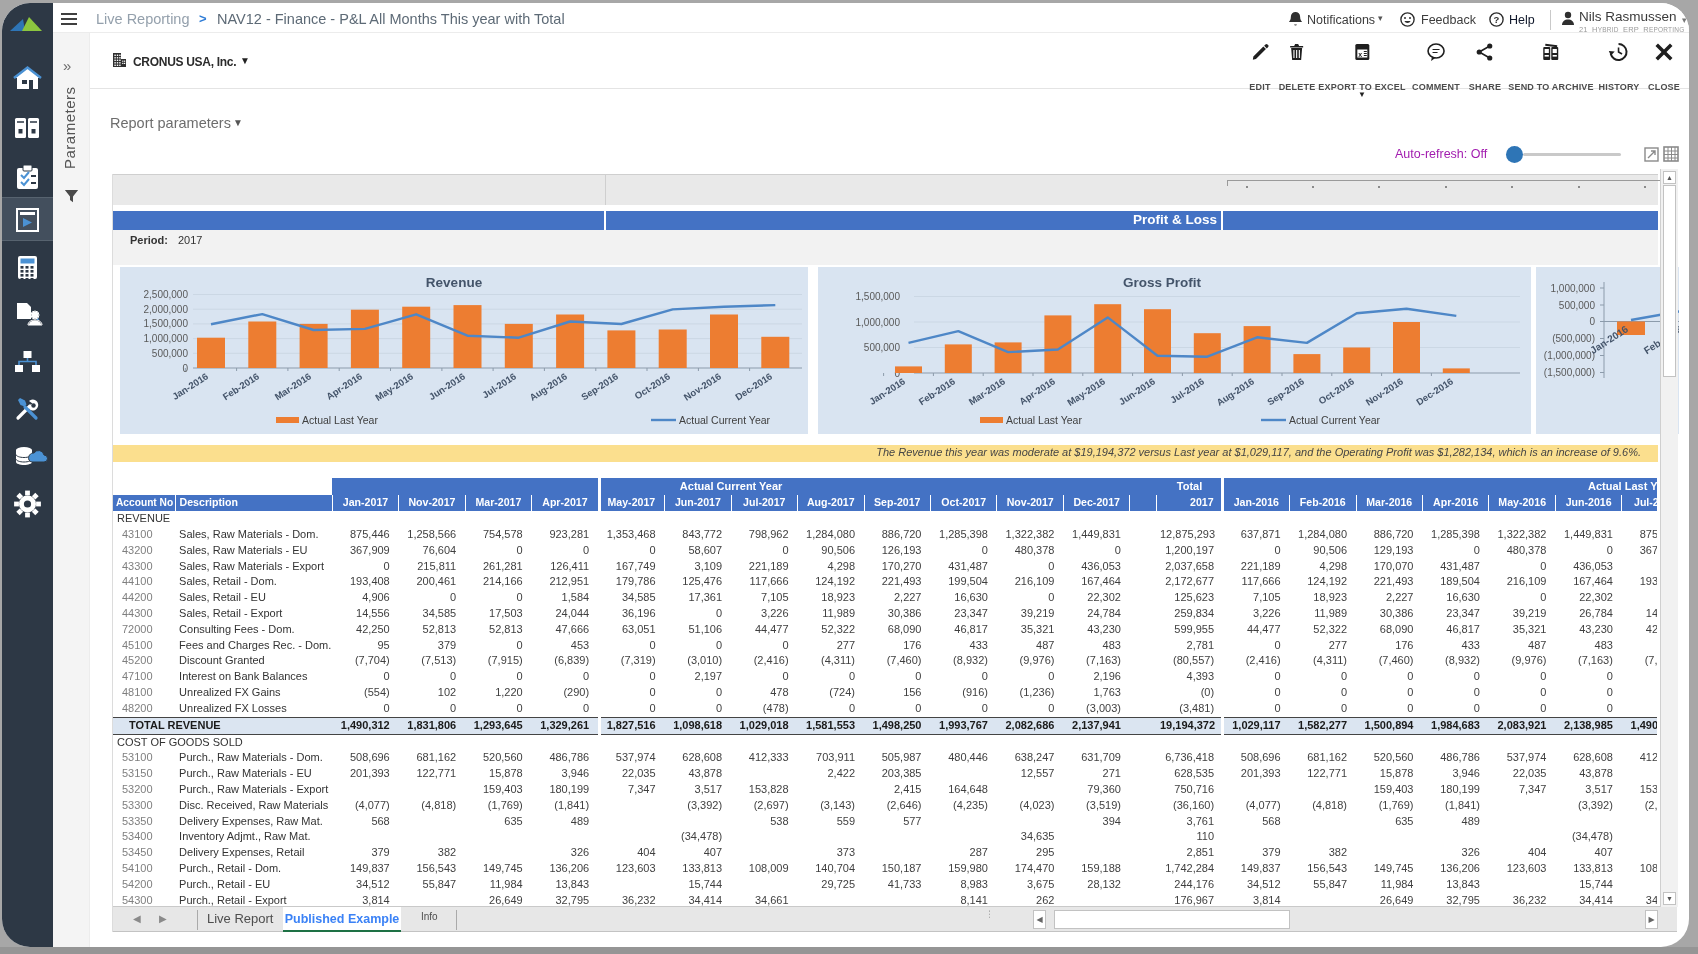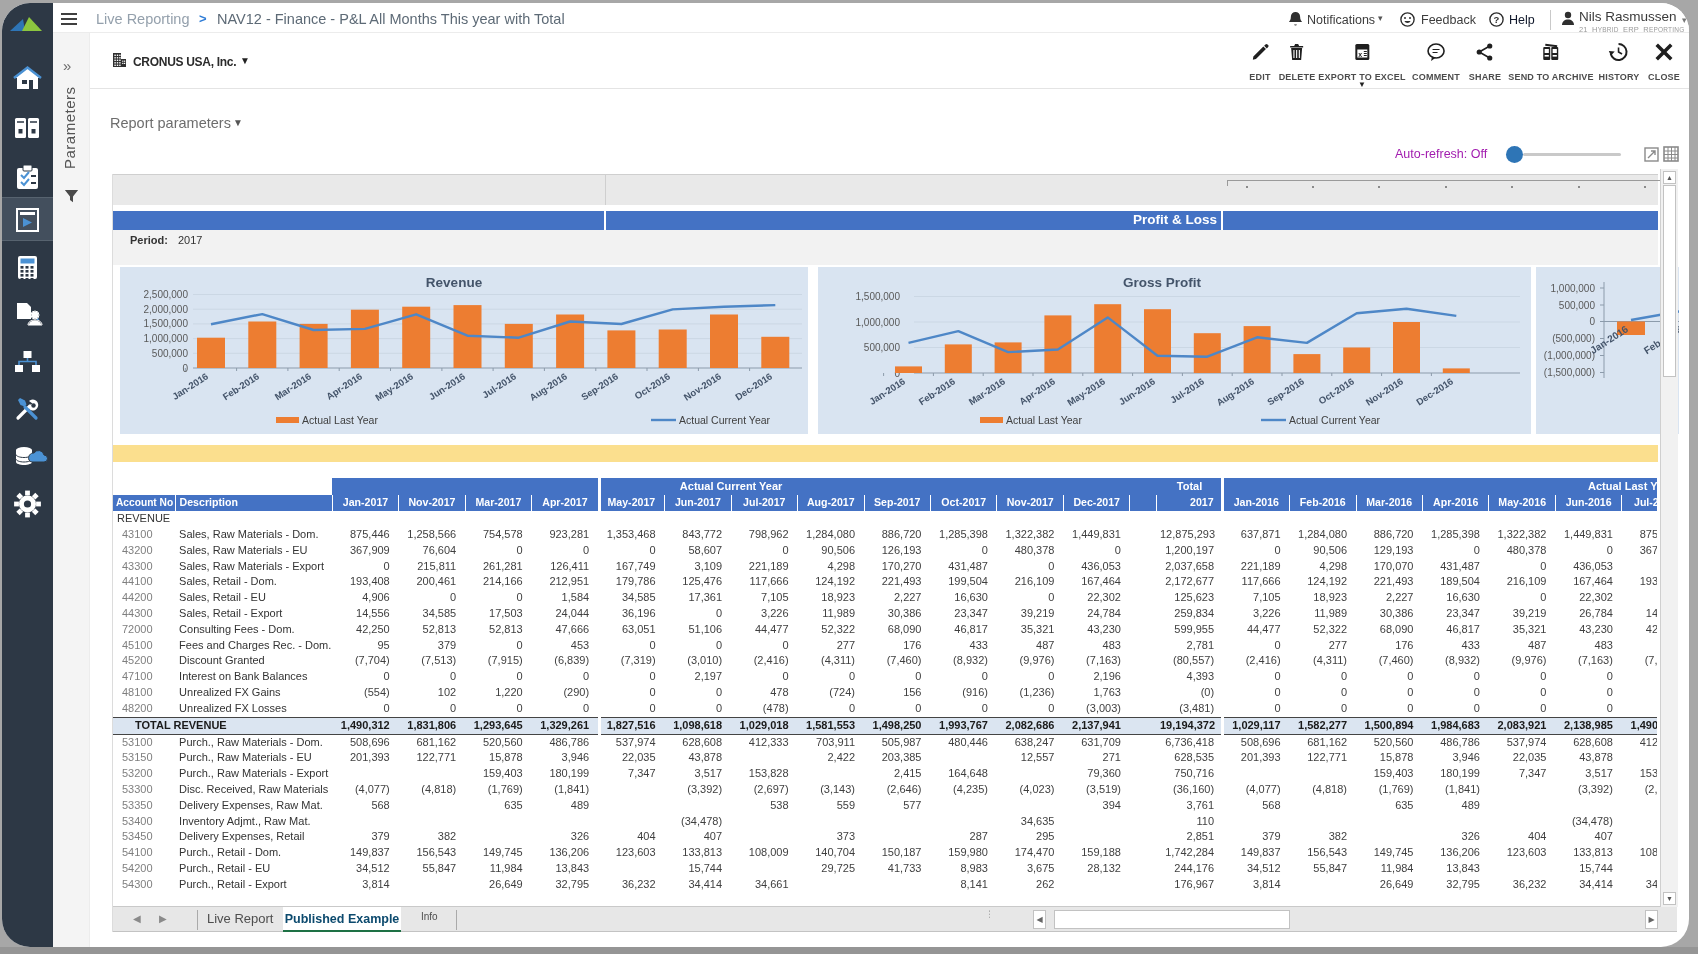--- a/index.html
+++ b/index.html
@@ -7,21 +7,21 @@
 #win{position:absolute;left:2px;top:3px;width:1687px;height:944px;background:#fff;border-radius:28px;overflow:hidden}
 #topbar{position:absolute;left:0;top:0;width:100%;height:30px;background:#fff;border-bottom:1px solid #ececec}
 #sidebar{position:absolute;left:0;top:0;width:51px;height:944px;background:#2d3845;z-index:6}
 #rail{position:absolute;left:51px;top:30px;width:37px;height:914px;background:#f4f4f4;border-right:1px solid #ececec}
 .icn{position:absolute;left:0;width:51px;text-align:center}
 #seltile{position:absolute;left:0;top:194px;width:51px;height:44px;background:#434f5d;border-top:1px solid #57636f;border-bottom:1px solid #57636f}
 .tblabel{font-size:14.5px;color:#94a0ac}
 .crumbttl{font-size:14.5px;color:#5d6a76}
 #toolbar{position:absolute;top:39px}
 .tool{position:absolute;text-align:center;top:0}
-.tool .lbl{font-size:9px;color:#4c4c4c;letter-spacing:.2px;margin-top:6px;white-space:nowrap;font-weight:bold}
+.tool .lbl{font-size:9px;color:#4c4c4c;letter-spacing:.2px;margin-top:16px;white-space:nowrap;font-weight:bold}
 #report{position:absolute;left:110px;top:166px;width:1567px;height:767px;background:#fff;overflow:hidden}
 .vline{position:absolute;background:#fff}
 table{border-collapse:collapse;table-layout:fixed}
 td{overflow:hidden;white-space:nowrap;font-size:11px;color:#3f3f3f;padding:0 4px 0 4px;height:15.83px;line-height:15.8px;vertical-align:middle}
 td.num{text-align:right;padding-right:9px}
 td.acct{color:#7f7f7f;padding-left:9px}
 td.desc{color:#333;padding-left:4px}
 tr.hdr td{background:#4472c4;color:#fff;font-weight:bold;font-size:10.6px;text-align:center;height:16px;border-right:1px solid rgba(255,255,255,.65)}
 tr.ghdr td{background:#4472c4;color:#fff;font-weight:bold;text-align:center;height:17px}
 tr.total td{background:#dbe5f1;font-weight:bold;color:#1a1a1a;border-top:1px solid #444;border-bottom:1px solid #444}
@@ -387,20 +387,21 @@
         <text x="59" y="109.0" font-size="10" fill="#595959" text-anchor="end" font-family="Liberation Sans">(1,500,000)</text>
         <line x1="64" y1="105.5" x2="68" y2="105.5" stroke="#8c9bab"></line>
         <line x1="68" y1="15" x2="68" y2="111" stroke="#8c9bab"></line>
         <line x1="68" y1="54.5" x2="712" y2="54.5" stroke="#8c9bab"></line>
         <rect x="81" y="54.5" width="28" height="13.5" fill="#ed7d31"></rect>
         <polyline points="95,53 180,38" fill="none" stroke="#4e87c7" stroke-width="2.4"></polyline>
         <text transform="translate(93 64) rotate(-33)" font-size="10" font-weight="bold" fill="#44546a" text-anchor="end" font-family="Liberation Sans">Jan-2016</text>
         <text transform="translate(147 64) rotate(-33)" font-size="10" font-weight="bold" fill="#44546a" text-anchor="end" font-family="Liberation Sans">Feb-2016</text>
       </svg>
       <div class="abs" style="left:1px;top:276px;width:1545px;height:17px;background:#fbdf8e"></div>
+      <div class="abs" style="left:0;top:277px;width:1529px;text-align:right;font-size:11px;font-style:italic;color:#454545">The Revenue this year was moderate at $19,194,372 versus Last year at $1,029,117, and the Operating Profit was $1,282,134, which is an increase of 9.6%.</div>
       <div class="abs" style="left:1px;top:309px;width:1544px;height:428px;overflow:hidden">
         <table style="width:1576px">
           <colgroup>
             <col style="width:62px">
             <col style="width:157px">
             <col style="width:66.4px">
             <col style="width:66.4px">
             <col style="width:66.4px">
             <col style="width:66.4px">
             <col style="width:66.4px">
@@ -754,21 +755,21 @@
               <td class="num">(3,481)</td>
               <td class="num">0</td>
               <td class="num">0</td>
               <td class="num">0</td>
               <td class="num">0</td>
               <td class="num">0</td>
               <td class="num">0</td>
               <td class="num">0</td>
             </tr>
             <tr class="total">
-              <td colspan="2" style="padding-left:22px">TOTAL REVENUE</td>
+              <td colspan="2" style="padding-left:16px">TOTAL REVENUE</td>
               <td class="num">1,490,312</td>
               <td class="num">1,831,806</td>
               <td class="num">1,293,645</td>
               <td class="num">1,329,261</td>
               <td class="num">1,827,516</td>
               <td class="num">1,098,618</td>
               <td class="num">1,029,018</td>
               <td class="num">1,581,553</td>
               <td class="num">1,498,250</td>
               <td class="num">1,993,767</td>
@@ -776,20 +777,23 @@
               <td class="num">2,137,941</td>
               <td class="num"></td>
               <td class="num">19,194,372</td>
               <td class="num">1,029,117</td>
               <td class="num">1,582,277</td>
               <td class="num">1,500,894</td>
               <td class="num">1,984,683</td>
               <td class="num">2,083,921</td>
               <td class="num">2,138,985</td>
               <td class="num">1,490,312</td>
+            </tr>
+            <tr class="sect">
+              <td colspan="23" style="padding-left:4px">COST OF GOODS SOLD</td>
             </tr>
             <tr>
               <td class="acct">53100</td>
               <td class="desc">Purch., Raw Materials - Dom.</td>
               <td class="num">508,696</td>
               <td class="num">681,162</td>
               <td class="num">520,560</td>
               <td class="num">486,786</td>
               <td class="num">537,974</td>
               <td class="num">628,608</td>
@@ -1038,21 +1042,21 @@
         </table>
       </div>
       <div class="abs" style="left:1476px;top:311px;font-size:11px;font-weight:bold;color:#fff">Actual Last Year</div>
       <div class="vline" style="left:486px;top:309px;width:3px;height:428px"></div>
       <div class="vline" style="left:1109px;top:309px;width:3px;height:428px"></div>
       <div class="abs" style="left:1px;top:737px;width:1564px;height:26px;background:#e7e7e7;border-top:1px solid #c9c9c9;border-bottom:1px solid #c3c3c3">
 <span class="abs" style="left:20px;top:6px;font-size:10px;color:#8a8a8a">◀</span>
 <span class="abs" style="left:46px;top:6px;font-size:10px;color:#8a8a8a">▶</span>
 <div class="abs" style="left:84px;top:3px;width:1px;height:20px;background:#aaa"></div>
 <span class="abs" style="left:94px;top:4px;font-size:13px;color:#4e4e4e">Live Report</span>
-<div class="abs" style="left:170px;top:0;width:118px;height:25px;background:#fff;border-bottom:2px solid #1e7145;text-align:center;font-size:12.5px;font-weight:bold;color:#0c4a6e;line-height:24px;white-space:nowrap">Published Example</div>
+<div class="abs" style="left:170px;top:0;width:118px;height:25px;background:#fff;border-bottom:2px solid #1e7145;text-align:center;font-size:12.5px;font-weight:bold;color:#3b82f6;line-height:24px;white-space:nowrap">Published Example</div>
 <span class="abs" style="left:308px;top:4px;font-size:10px;color:#4e4e4e">Info</span>
 <div class="abs" style="left:343px;top:3px;width:1px;height:20px;background:#aaa"></div>
 <div class="abs" style="left:872px;top:5px;width:3px;height:15px;color:#999;font-size:9px;line-height:5px">⋮</div>
 <div class="abs" style="left:920px;top:3px;width:13px;height:19px;background:#fff;border:1px solid #c2c2c2;text-align:center;font-size:8px;color:#666;line-height:18px">◀</div>
 <div class="abs" style="left:941px;top:3px;width:236px;height:19px;background:#fff;border:1px solid #c2c2c2"></div>
 <div class="abs" style="left:1532px;top:3px;width:13px;height:19px;background:#fff;border:1px solid #c2c2c2;text-align:center;font-size:8px;color:#666;line-height:18px">▶</div>
 </div>
       <div class="abs" style="left:1548px;top:0;width:18px;height:738px;background:#f1f1f1;border-left:1px solid #cfcfcf">
 <div class="abs" style="left:2px;top:2px;width:13px;height:13px;background:#fff;border:1px solid #c2c2c2;text-align:center;font-size:7px;color:#555;line-height:12px">▲</div>
 <div class="abs" style="left:2px;top:16px;width:13px;height:192px;background:#fff;border:1px solid #c2c2c2"></div>

